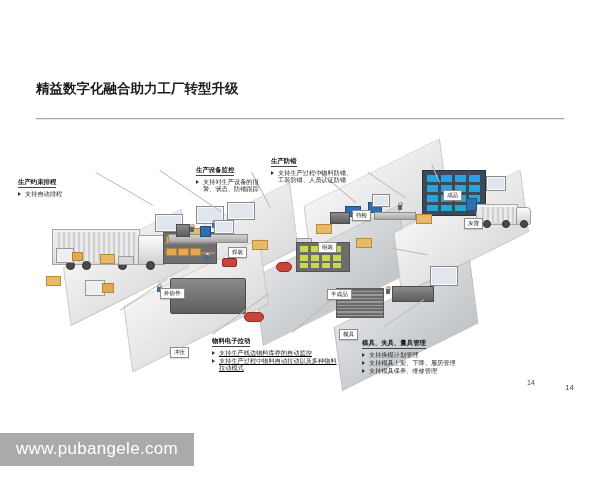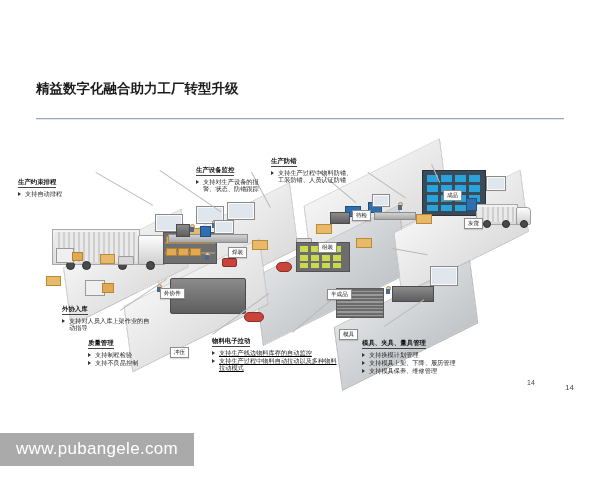--- a/index.html
+++ b/index.html
@@ -304,34 +304,21 @@
   <div class="callout" style="left:271px;top:148px;width:86px;">
     <h4>生产防错</h4>
     <ul>
       <li>支持生产过程中物料防错、工装防错、人员认证防错</li>
     </ul>
   </div>
 
 
 
 
-  <div class="callout" style="left:62px;top:296px;width:88px;">
-    <h4>外协入库</h4>
-    <ul>
-      <li>支持对人员入库上架作业的自动指导</li>
-    </ul>
-  </div>
-
-  <div class="callout" style="left:88px;top:330px;width:72px;">
-    <h4>质量管理</h4>
-    <ul>
-      <li>支持制程检验</li>
-      <li>支持不良品控制</li>
-    </ul>
-  </div>
+
 
   <div class="callout" style="left:212px;top:328px;width:128px;text-decoration:underline;">
     <h4>物料电子拉动</h4>
     <ul>
       <li>支持生产线边物料库存的自动监控</li>
       <li>支持生产过程中物料自动拉动以及多种物料拉动模式</li>
     </ul>
   </div>
 
   <div class="callout" style="left:362px;top:330px;width:110px;">

